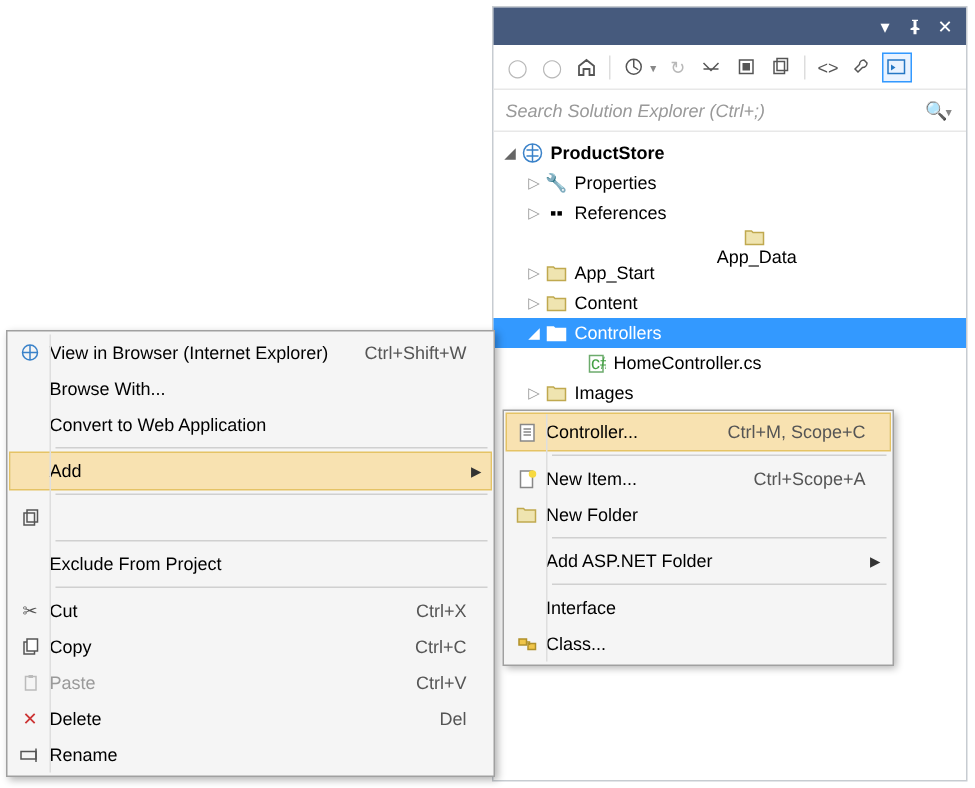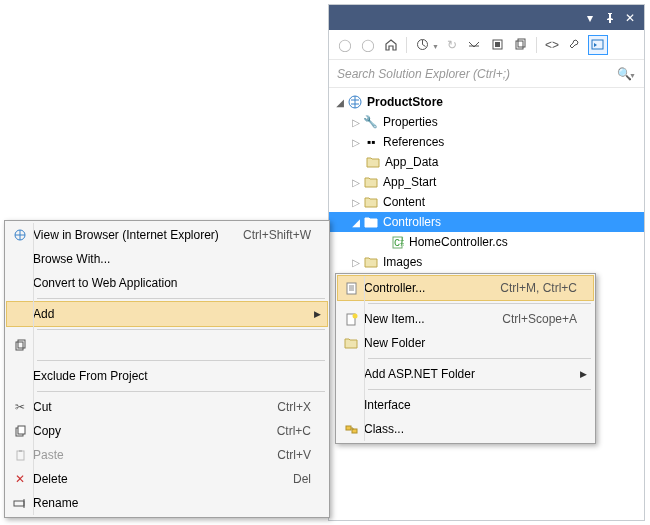--- a/index.html
+++ b/index.html
@@ -16,21 +16,21 @@
   .tb-sep { width: 1px; height: 16px; background: #ddd; margin: 0 2px; }
   .tb-dd { font-size: 7px; color: #888; margin-left: -3px; align-self: center; margin-top: 4px;}
   .search { height: 28px; display: flex; align-items: center; border-bottom: 1px solid #e8e8e8; padding: 0 8px; color: #999; font-style: italic; }
   .search-text { flex: 1; }
   .tree { padding: 4px 0 0 0; }
   .node { display: flex; align-items: center; height: 20px; }
   .node.selected { background: #3399ff; color: #fff; }
   .tw { width: 14px; display: flex; justify-content: center; color: #666; font-size: 10px; }
   .node.selected .tw { color: #fff; }
   .ni { width: 16px; height: 16px; display: flex; align-items: center; justify-content: center; margin-right: 4px; }
-  .d1 { padding-left: 2px; } .d2 { padding-left: 4px; } .d3 { padding-left: 20px; } .d4 { padding-left: 36px; } .d5 { padding-left: 60px; }
+  .d1 { padding-left: 2px; } .d2 { padding-left: 4px; } .d3 { padding-left: 20px; } .d4 { padding-left: 36px; flex-direction: column; } .d5 { padding-left: 60px; }
 
   .ctx-menu { position: absolute; background: #f5f5f5; border: 1px solid #a0a0a0; box-shadow: 2px 2px 5px rgba(0,0,0,.3); padding: 2px; }
   .ctx-menu.left { top: 220px; left: 4px; width: 326px; }
   .ctx-menu.right { top: 273px; left: 335px; width: 261px; }
   .mi { display: flex; align-items: center; height: 24px; padding: 0 6px 0 0; }
   .mi.highlight { background: #f8e2b1; outline: 1px solid #e5c365; }
   .mi.disabled { color: #9a9a9a; }
   .mi-icon { width: 26px; display: flex; justify-content: center; align-items: center; color: #555; }
   .mi.disabled .mi-icon { color: #bdbdbd; }
   .mi-label { flex: 1; }
@@ -285,21 +285,21 @@
 <div class="ctx-menu right">
   <div class="gutter"></div>
   <div class="mi highlight">
       <span class="mi-icon">
         <svg width="13" height="13">
           <rect x="2" y="1" width="9" height="11" fill="#fff" stroke="#888"></rect>
           <path d="M4 4h5M4 6h5M4 8h5" stroke="#888"></path>
         </svg>
       </span>
       <span class="mi-label">Controller...</span>
-      <span class="mi-short">Ctrl+M, Ctrl+C</span>
+      <span class="mi-short">Ctrl+M, Scope+C</span>
     </div>
   <div class="msep"></div>
   <div class="mi">
       <span class="mi-icon">
         <svg width="13" height="13">
           <rect x="2" y="1" width="8" height="11" fill="#fff" stroke="#888"></rect>
           <circle cx="10" cy="3" r="2.5" fill="#f7d940"></circle>
         </svg>
       </span>
       <span class="mi-label">New Item...</span>

